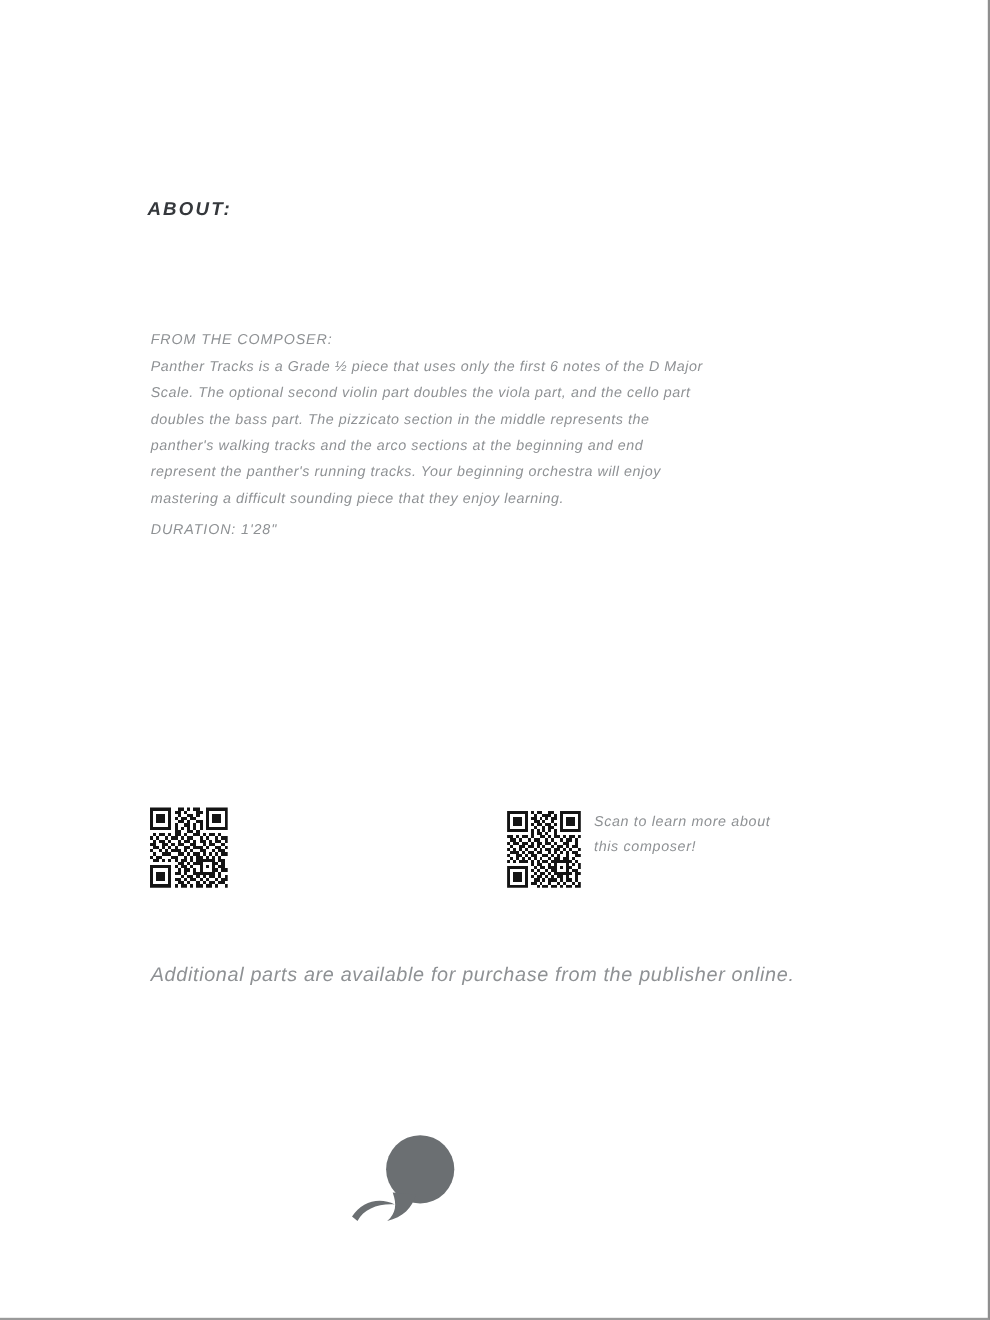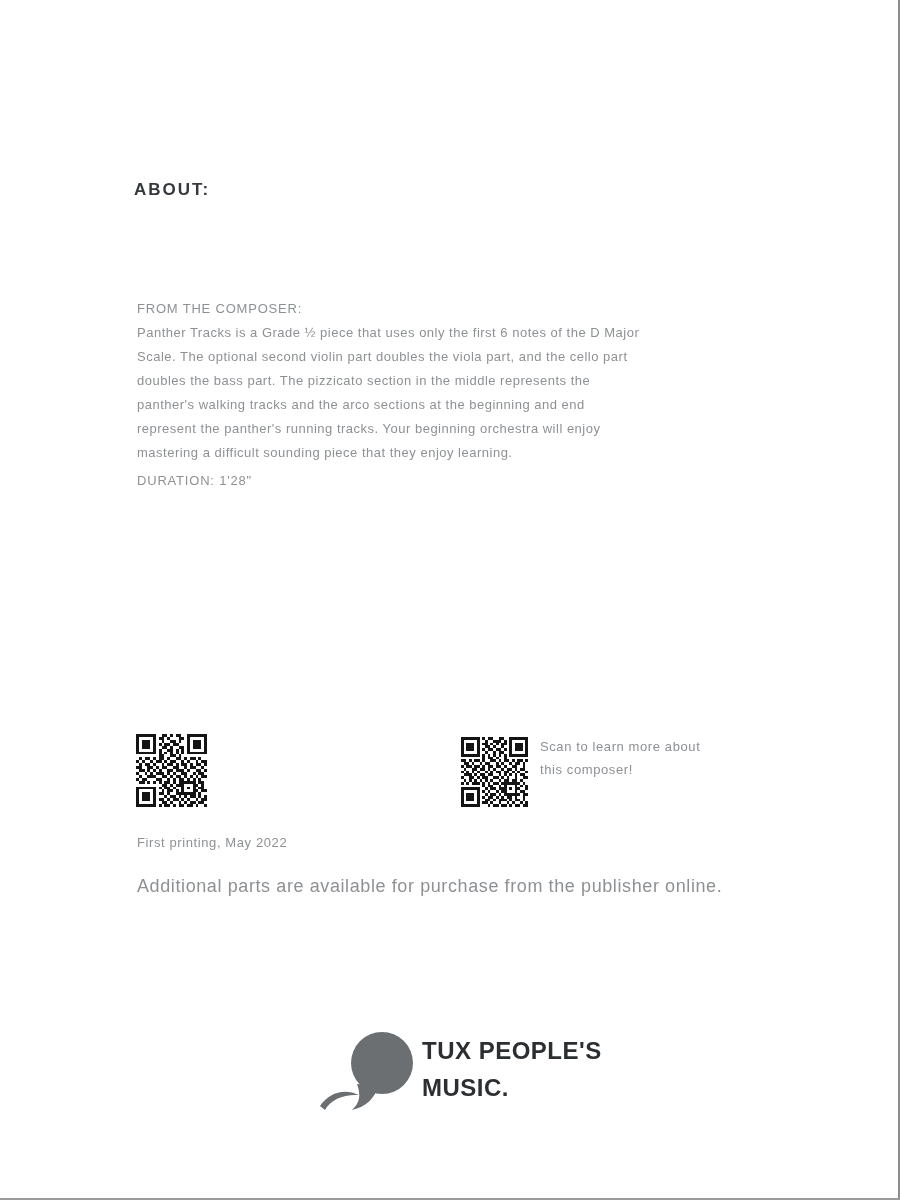--- a/index.html
+++ b/index.html
@@ -7,20 +7,21 @@
     width:900px;height:1200px;background:#ffffff;position:relative;
     font-family:"Liberation Sans", sans-serif;
     -webkit-font-smoothing:antialiased;
   }
   .page{
     position:absolute;left:0;top:0;width:900px;height:1200px;
     box-sizing:border-box;
     border-right:2px solid #8e8e8e;
     border-bottom:2px solid #9a9a9a;
     background:#ffffff;
+    font-style:italic;
   }
   .abs{position:absolute;}
   .heading{
     left:134px;top:180px;
     font-size:17px;font-weight:700;letter-spacing:2px;color:#35383c;
   }
   .body-text{
     color:#8e9194;font-size:13px;line-height:24px;letter-spacing:0.5px;
     white-space:pre-line;
   }
@@ -741,31 +742,28 @@
         <rect x="18" y="24" width="1" height="1" fill="#141414"></rect>
         <rect x="20" y="24" width="1" height="1" fill="#141414"></rect>
         <rect x="21" y="24" width="1" height="1" fill="#141414"></rect>
         <rect x="23" y="24" width="1" height="1" fill="#141414"></rect>
         <rect x="24" y="24" width="1" height="1" fill="#141414"></rect>
       </svg></div>
 
   <div class="abs caption cap2">Scan to learn more about
 this composer!</div>
 
-  <div class="abs printing">First printing, May 2022</div>
 
   <div class="abs additional">Additional parts are available for purchase from the publisher online.</div>
 
   <div class="abs logo">
     <span class="logo-mark">
       <svg viewBox="0 0 100 90" width="100" height="90" aria-hidden="true">
         <g fill="#6b6f72">
           <circle cx="66" cy="41" r="31"></circle>
           <path d="M41 62 C 45 73 44 81 36 88 C 50 85 59 76 62 64 Z"></path>
           <path d="M4 84 C 13 70 29 66 43 73 C 28 72 15 77 9 88 Z"></path>
         </g>
       </svg>
     </span>
-    <span class="logo-text">TUX PEOPLE'S
-MUSIC.</span>
   </div>
 
 </div>
 
 </body></html>

